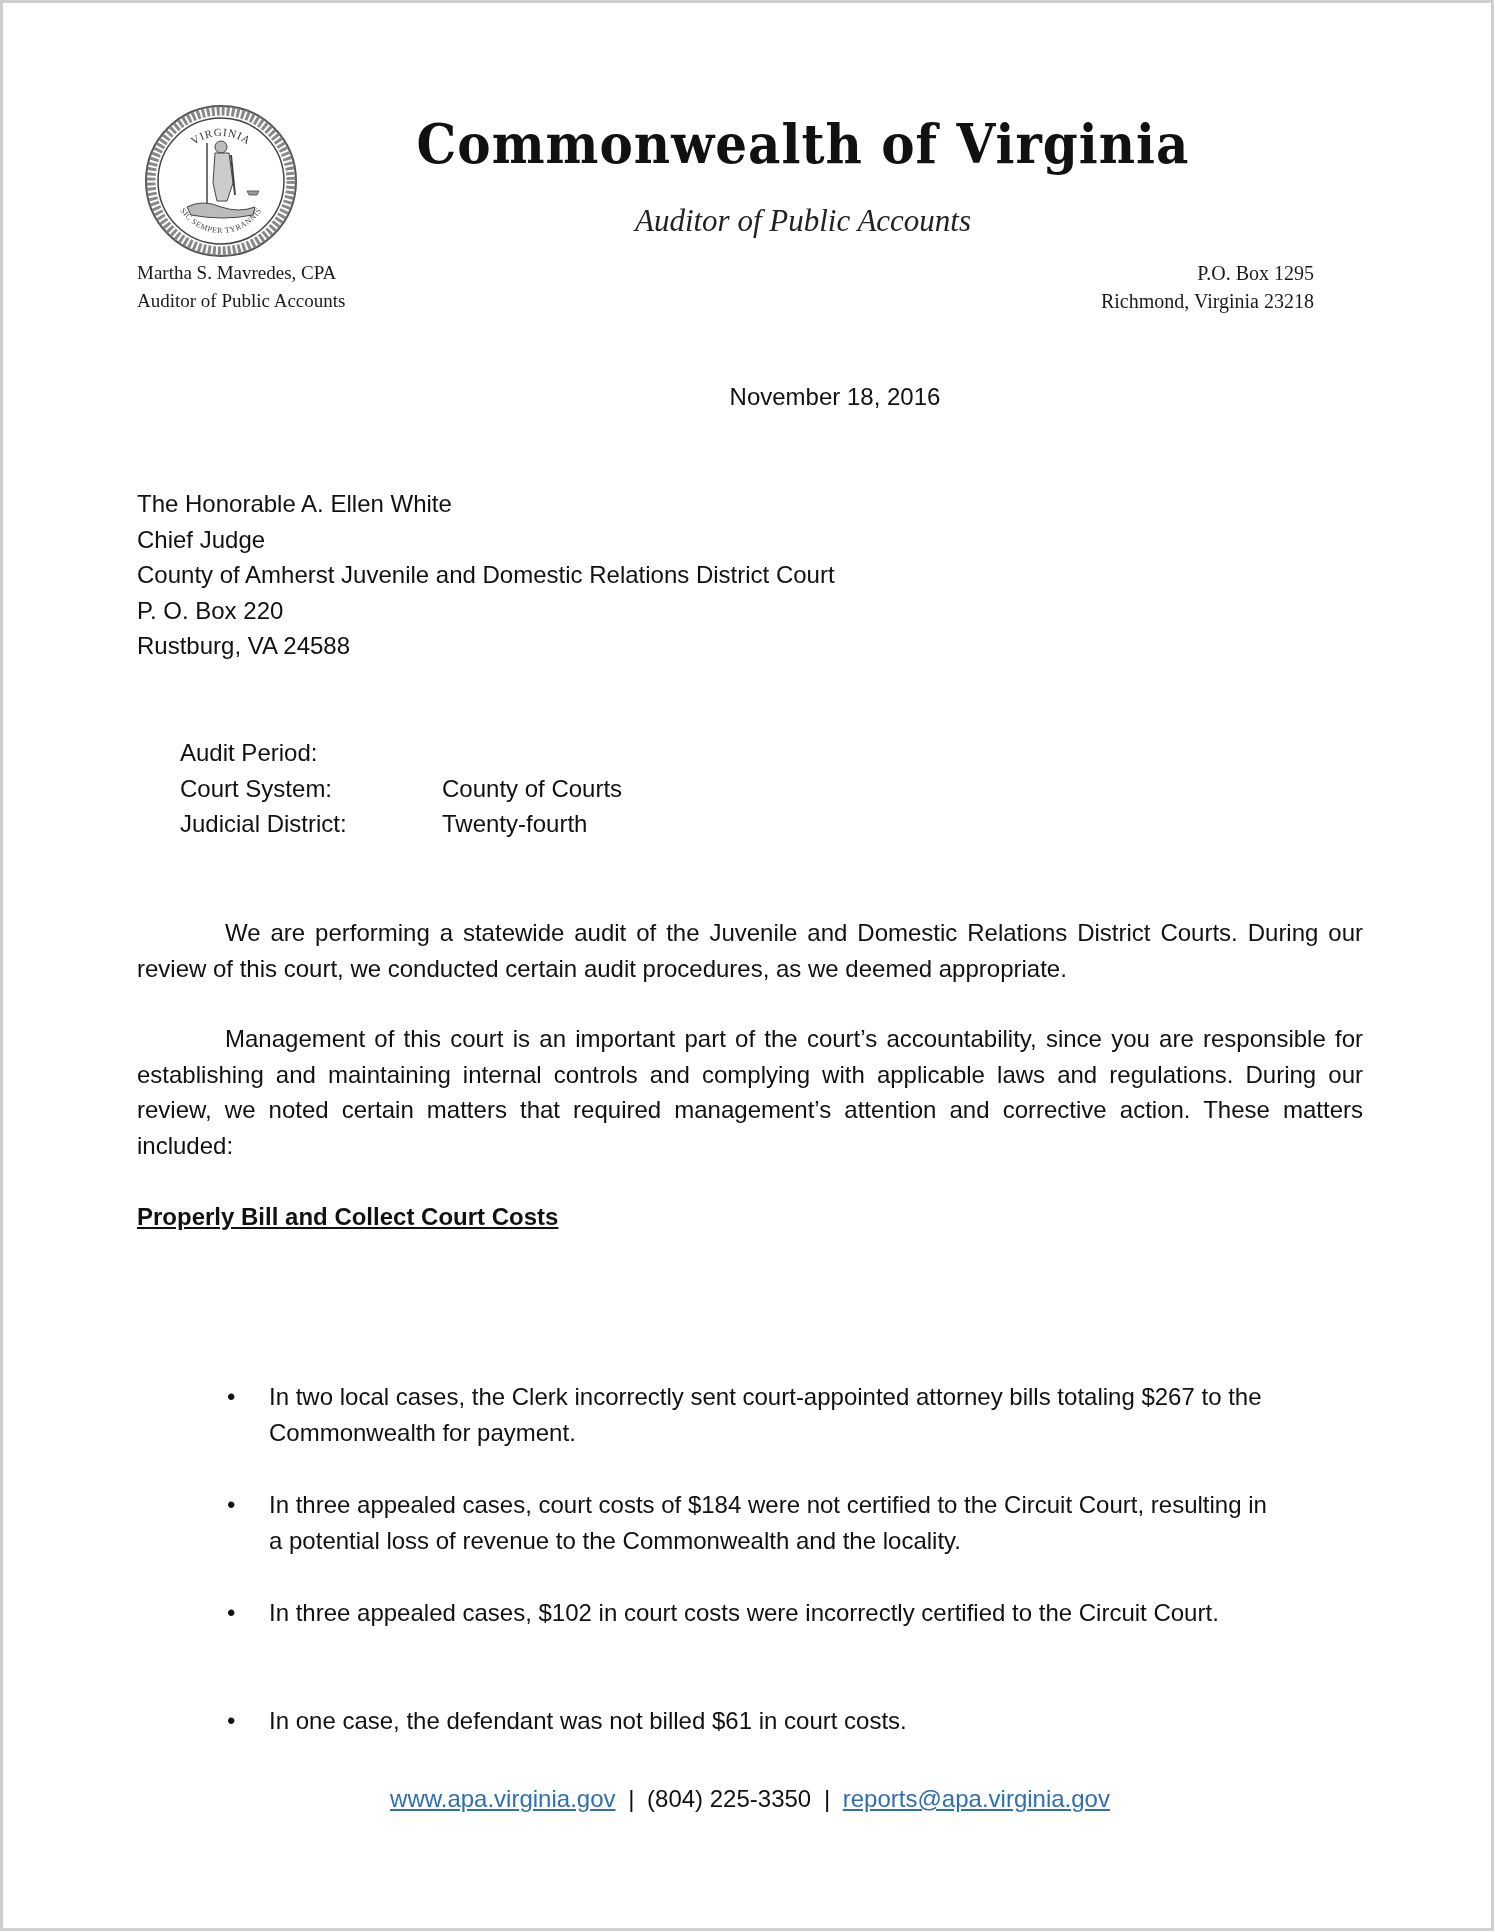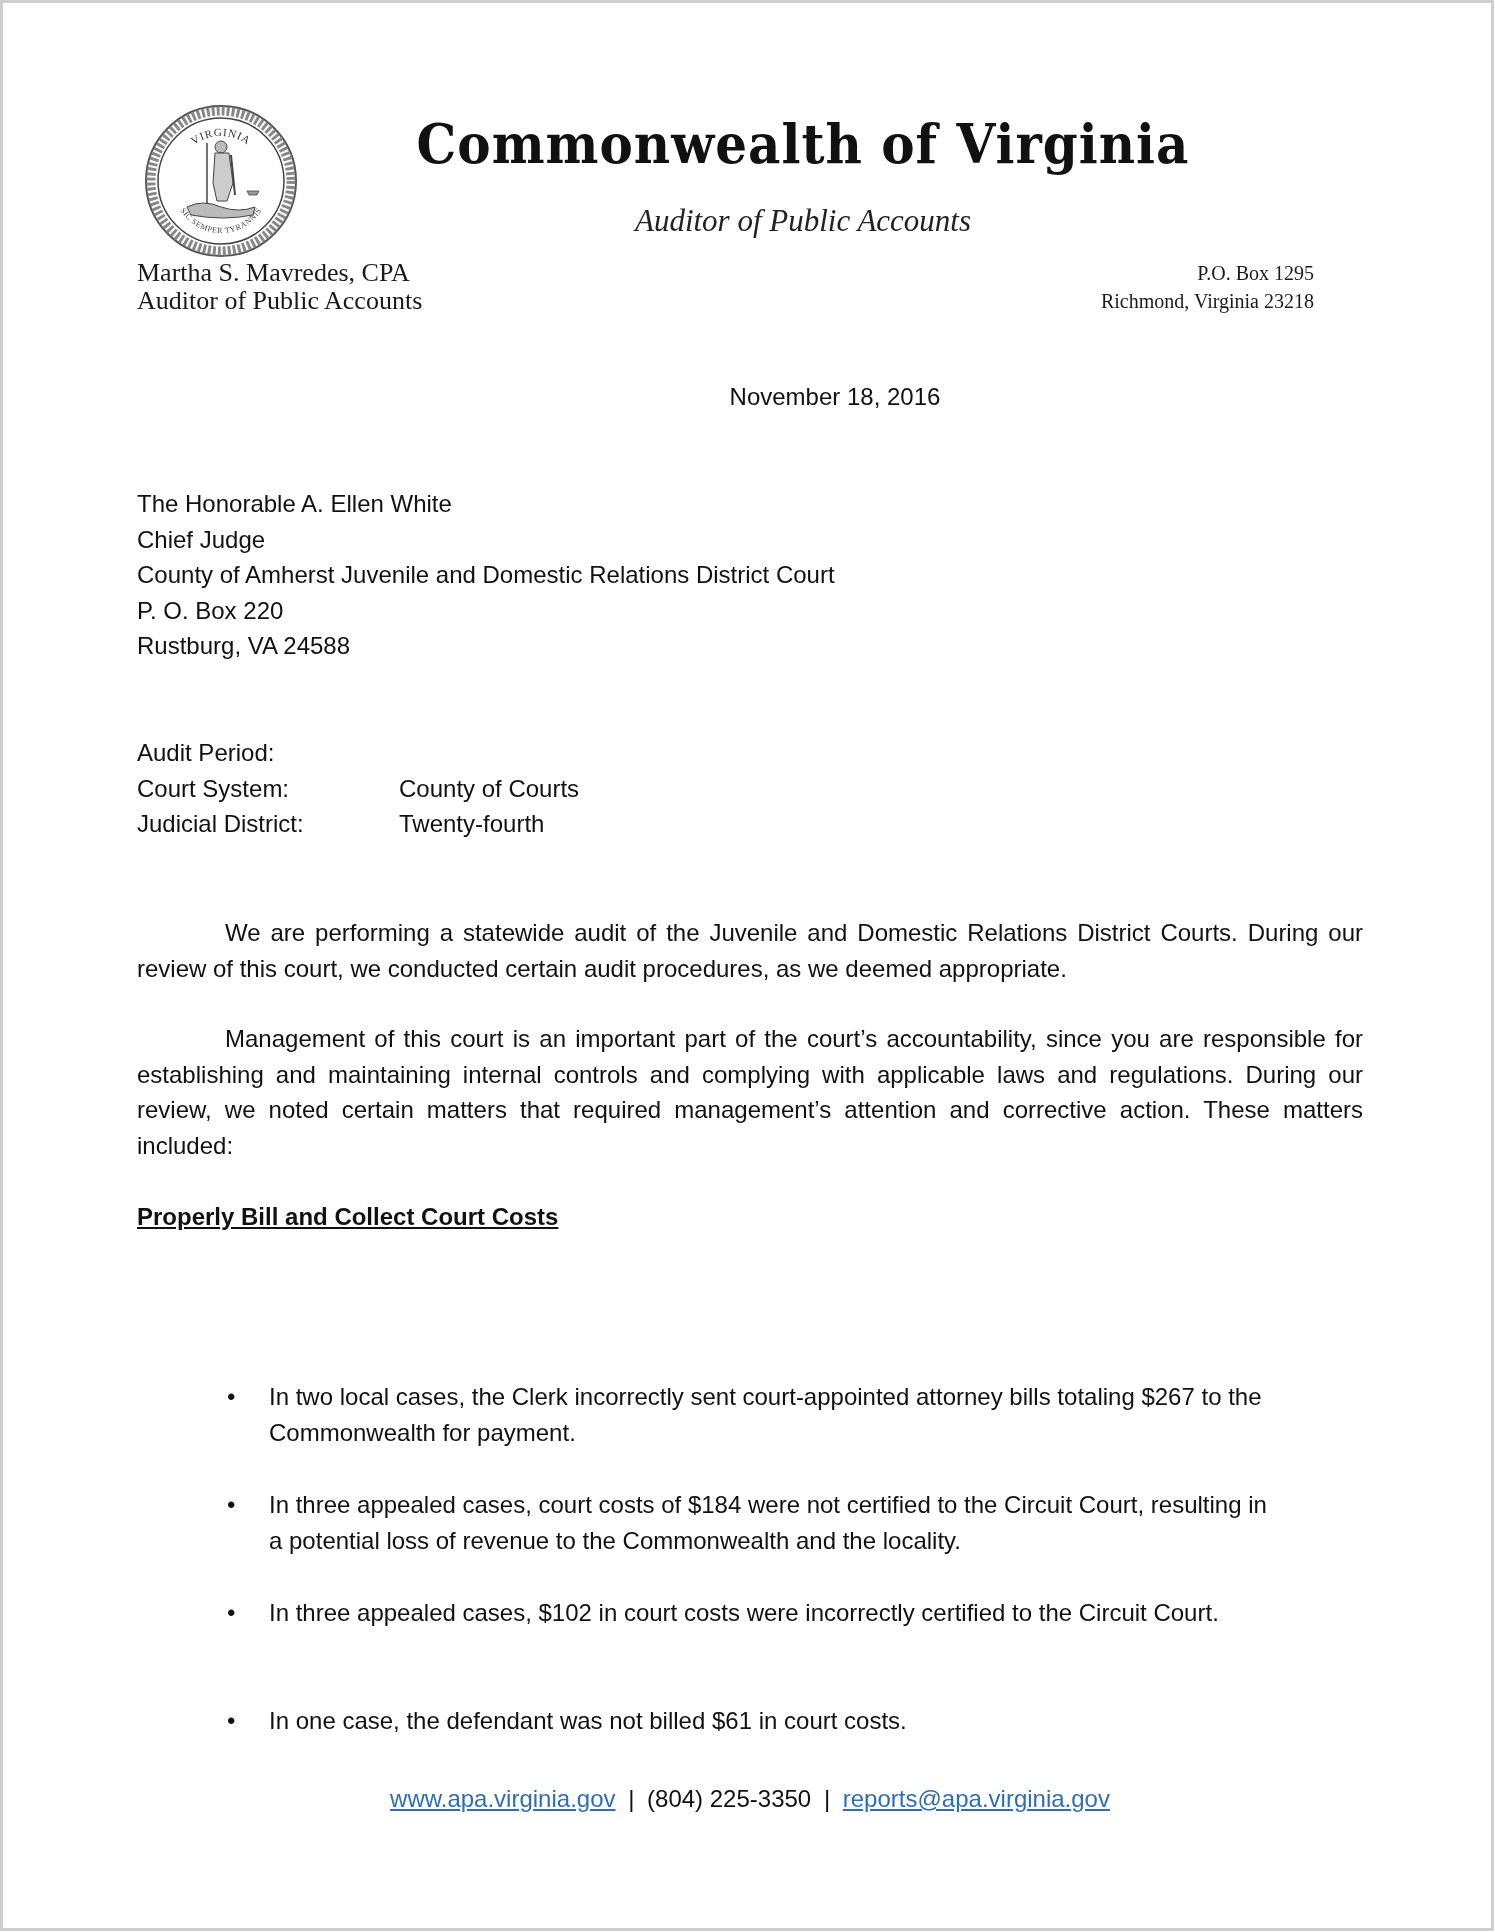--- a/index.html
+++ b/index.html
@@ -17,34 +17,34 @@
     left: 300px; top: 112px; width: 1000px; text-align: center;
     font-family: "DejaVu Serif", "Liberation Serif", serif;
     font-size: 50px; font-weight: bold; letter-spacing: 1px; color: #111;
     transform: scaleY(1.08);
   }
   .subhead {
     left: 300px; top: 200px; width: 1000px; text-align: center;
     font-family: "Liberation Serif", serif; font-style: italic;
     font-size: 31px; color: #222;
   }
-  .hdr-left { left: 134px; top: 256px; font-size: 26px; line-height: 28px; }
+  .hdr-left { left: 134px; top: 256px; font-size: 19px; line-height: 28px; }
   .hdr-right { right: 177px; top: 256px; font-size: 20px; line-height: 28px; text-align: right; }
 
   
   .body-text {
     font-family: "Liberation Sans", "DejaVu Sans", sans-serif;
     font-size: 24px; line-height: 35.6px; color: #111;
   }
   .date { left: 0; width: 1664px; top: 376px; text-align: center; }
   .addr { left: 134px; top: 483px; }
   .addr div { white-space: nowrap; }
 
   .audit { left: 134px; top: 732px; }
-  .audit-row { display: flex; white-space: nowrap; }
+  .audit-row { display: flex; white-space: nowrap; margin-left: 43px; }
   .audit-label { width: 262px; }
 
   .para { left: 134px; width: 1226px; text-align: justify; }
   .para .indent { display: inline-block; width: 88px; }
   .p1 { top: 912px; }
   .p2 { top: 1018px; }
   .heading { left: 134px; top: 1196px; font-weight: bold; text-decoration: underline; }
   .p3 { top: 1266px; }
 
   .bullets { left: 134px; width: 1150px; }

